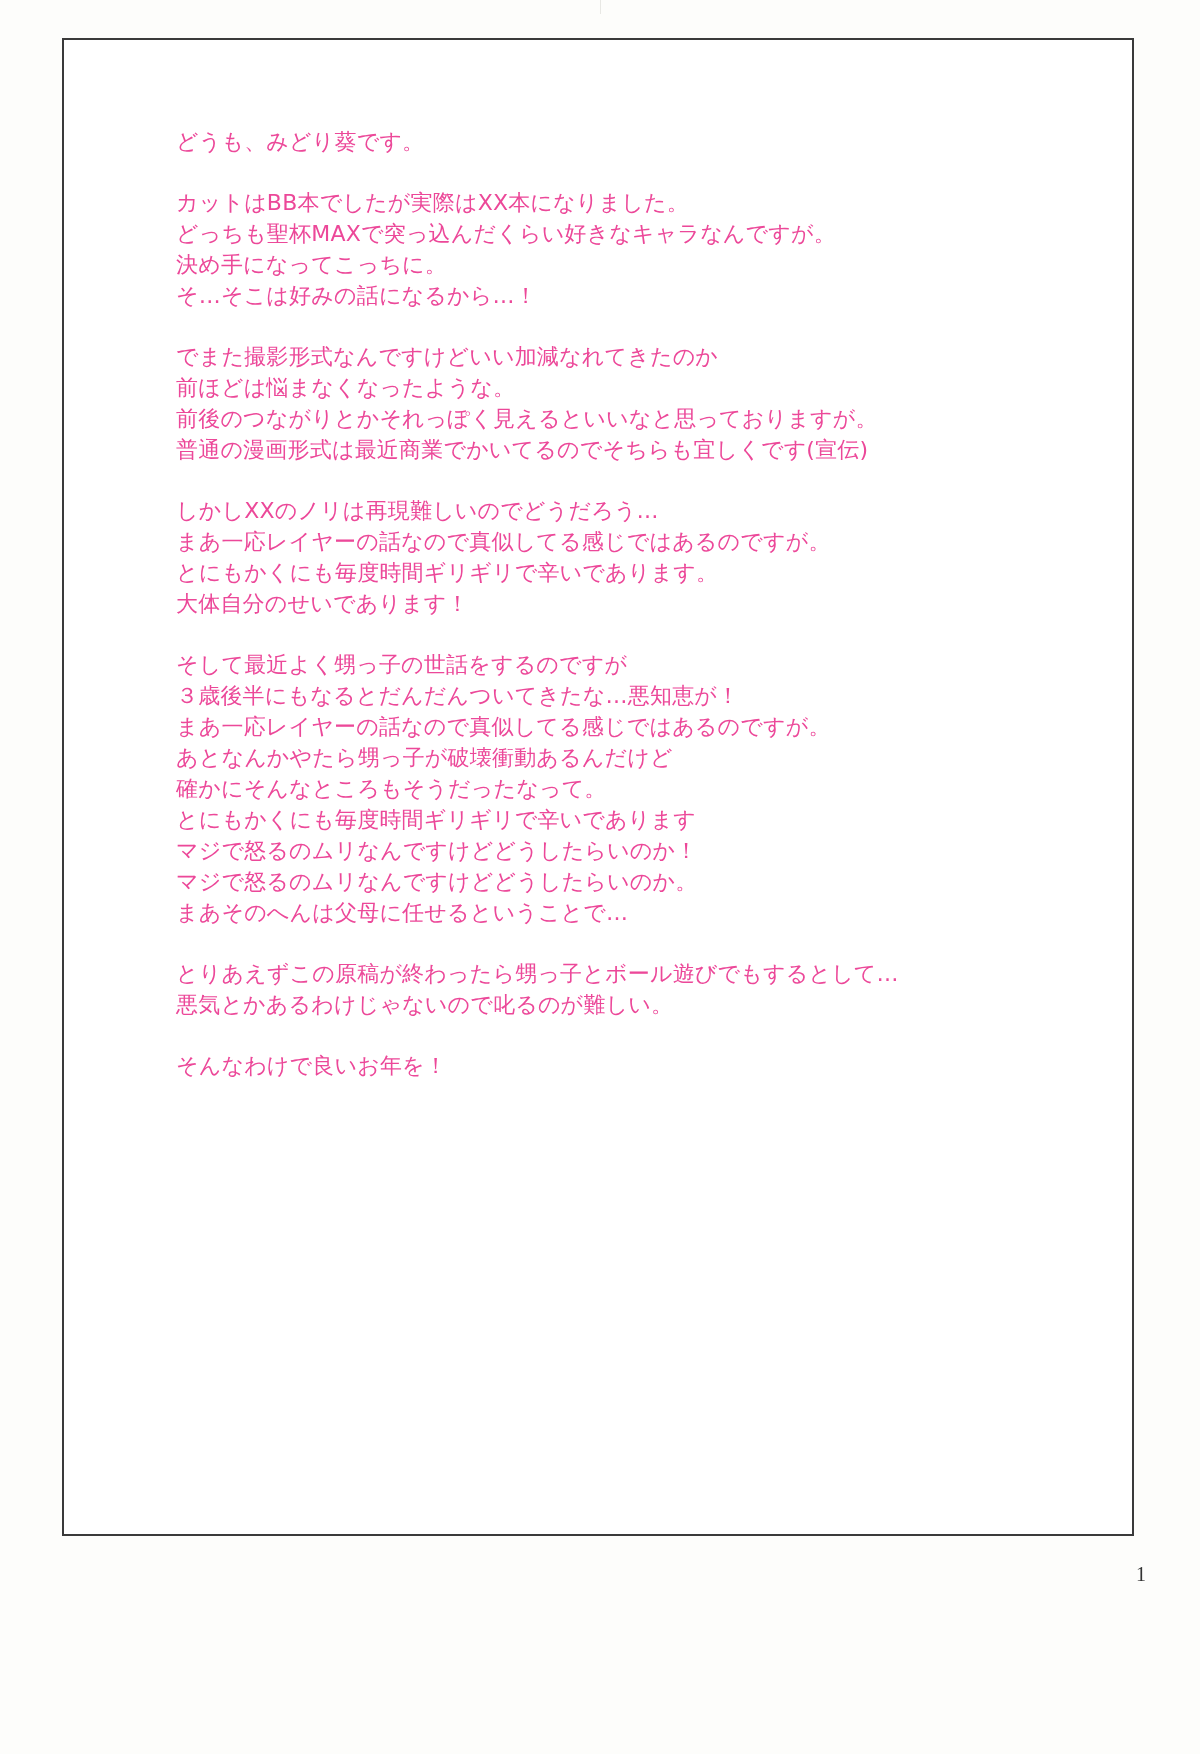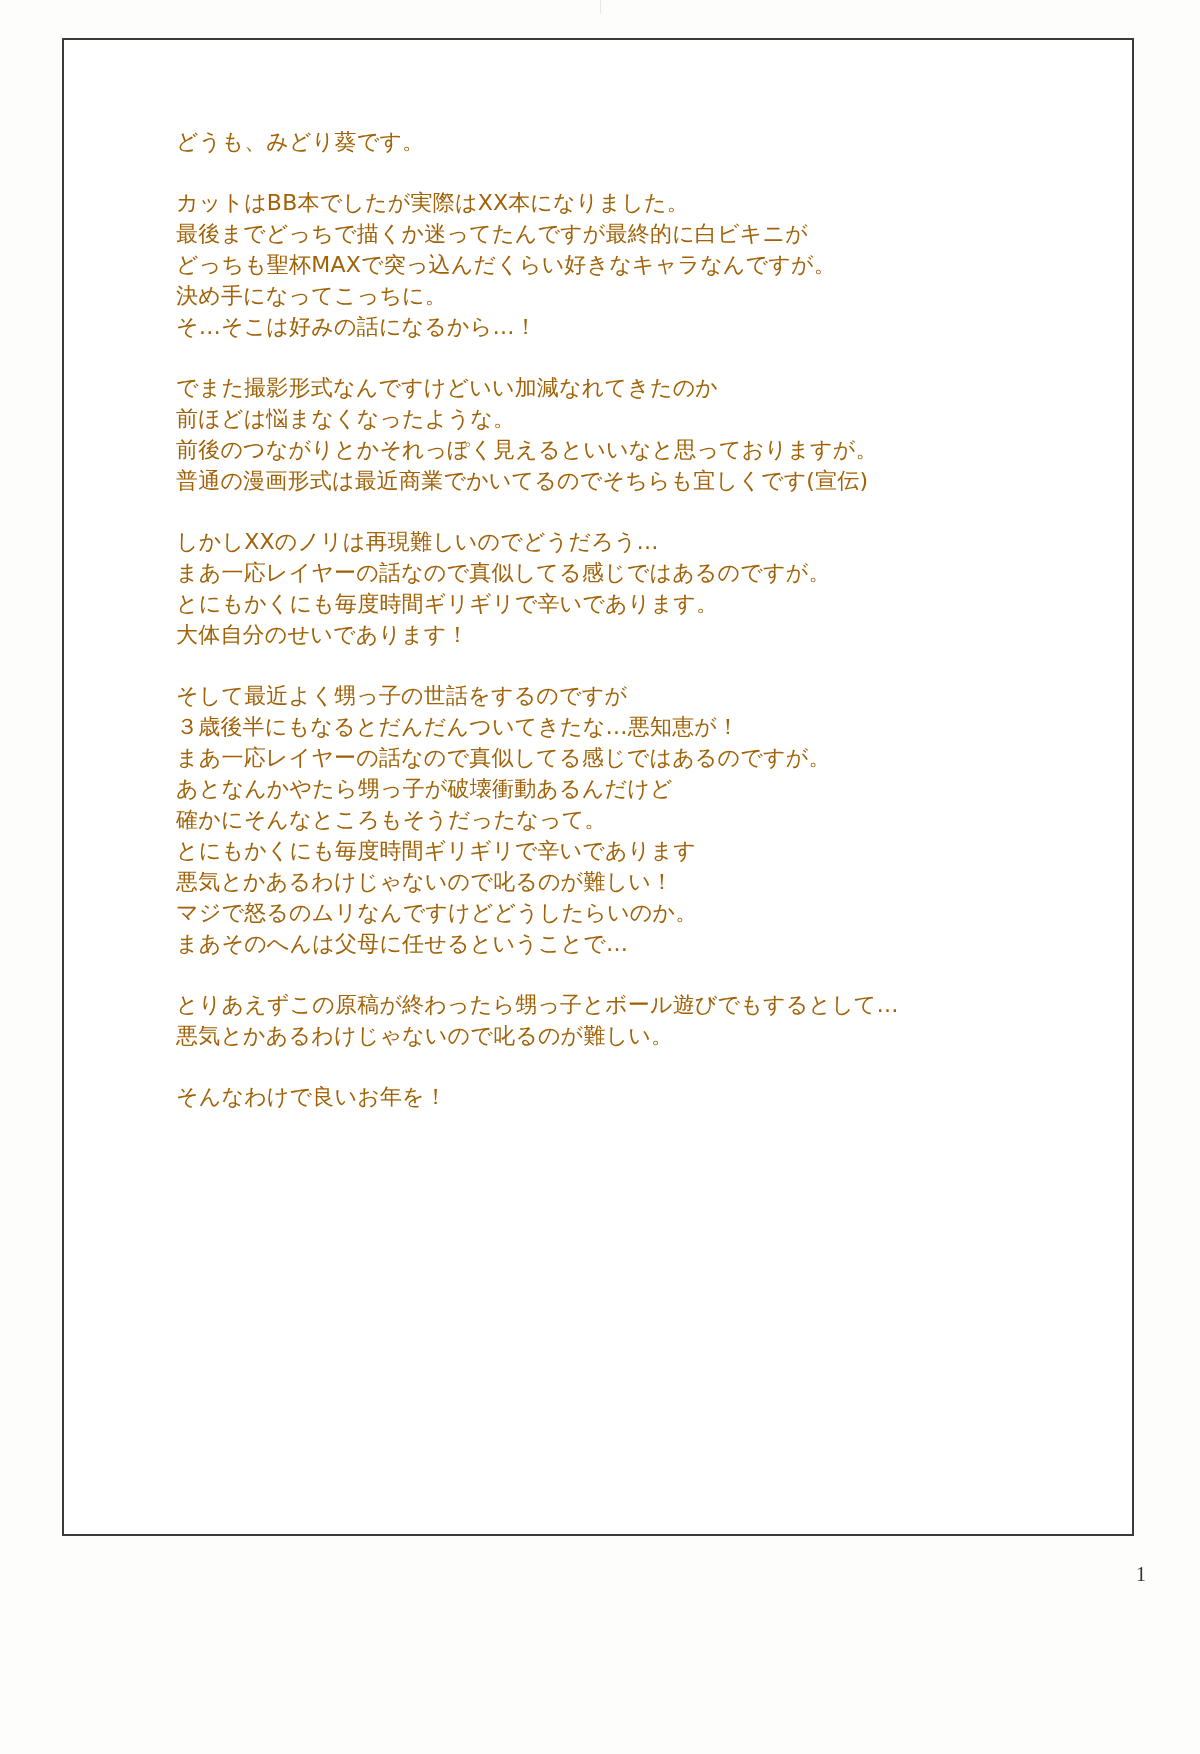--- a/index.html
+++ b/index.html
@@ -43,21 +43,21 @@
     margin: 0 0 30px 0;
   }
   .para:last-child {
     margin-bottom: 8px;
   }
   .line {
     font-size: 22px;
     line-height: 31px;
     letter-spacing: 0.2px;
     white-space: pre;
-    color: #a16207;
+    color: #ec4899;
     font-family: "DejaVu Sans", "Liberation Sans", sans-serif;
   }
   .pagenum {
     position: absolute;
     right: 54px;
     bottom: 168px;
     font-size: 20px;
     color: #333333;
     font-family: "Liberation Serif", serif;
   }
@@ -78,21 +78,20 @@
 
   <div class="frame">
     <div class="content">
 
       <div class="para">
         <div class="line">どうも、みどり葵です。</div>
       </div>
 
       <div class="para">
         <div class="line">カットはBB本でしたが実際はXX本になりました。</div>
-        <div class="line">最後までどっちで描くか迷ってたんですが最終的に白ビキニが</div>
         <div class="line">どっちも聖杯MAXで突っ込んだくらい好きなキャラなんですが。</div>
         <div class="line">決め手になってこっちに。</div>
         <div class="line">そ…そこは好みの話になるから…！</div>
       </div>
 
       <div class="para">
         <div class="line">でまた撮影形式なんですけどいい加減なれてきたのか</div>
         <div class="line">前ほどは悩まなくなったような。</div>
         <div class="line">前後のつながりとかそれっぽく見えるといいなと思っておりますが。</div>
         <div class="line">普通の漫画形式は最近商業でかいてるのでそちらも宜しくです(宣伝)</div>
@@ -105,21 +104,21 @@
         <div class="line">大体自分のせいであります！</div>
       </div>
 
       <div class="para">
         <div class="line">そして最近よく甥っ子の世話をするのですが</div>
         <div class="line">３歳後半にもなるとだんだんついてきたな…悪知恵が！</div>
         <div class="line">まあ一応レイヤーの話なので真似してる感じではあるのですが。</div>
         <div class="line">あとなんかやたら甥っ子が破壊衝動あるんだけど</div>
         <div class="line">確かにそんなところもそうだったなって。</div>
         <div class="line">とにもかくにも毎度時間ギリギリで辛いであります</div>
-        <div class="line">悪気とかあるわけじゃないので叱るのが難しい！</div>
+        <div class="line">マジで怒るのムリなんですけどどうしたらいのか！</div>
         <div class="line">マジで怒るのムリなんですけどどうしたらいのか。</div>
         <div class="line">まあそのへんは父母に任せるということで…</div>
       </div>
 
       <div class="para">
         <div class="line">とりあえずこの原稿が終わったら甥っ子とボール遊びでもするとして…</div>
         <div class="line">悪気とかあるわけじゃないので叱るのが難しい。</div>
       </div>
 
       <div class="para">

